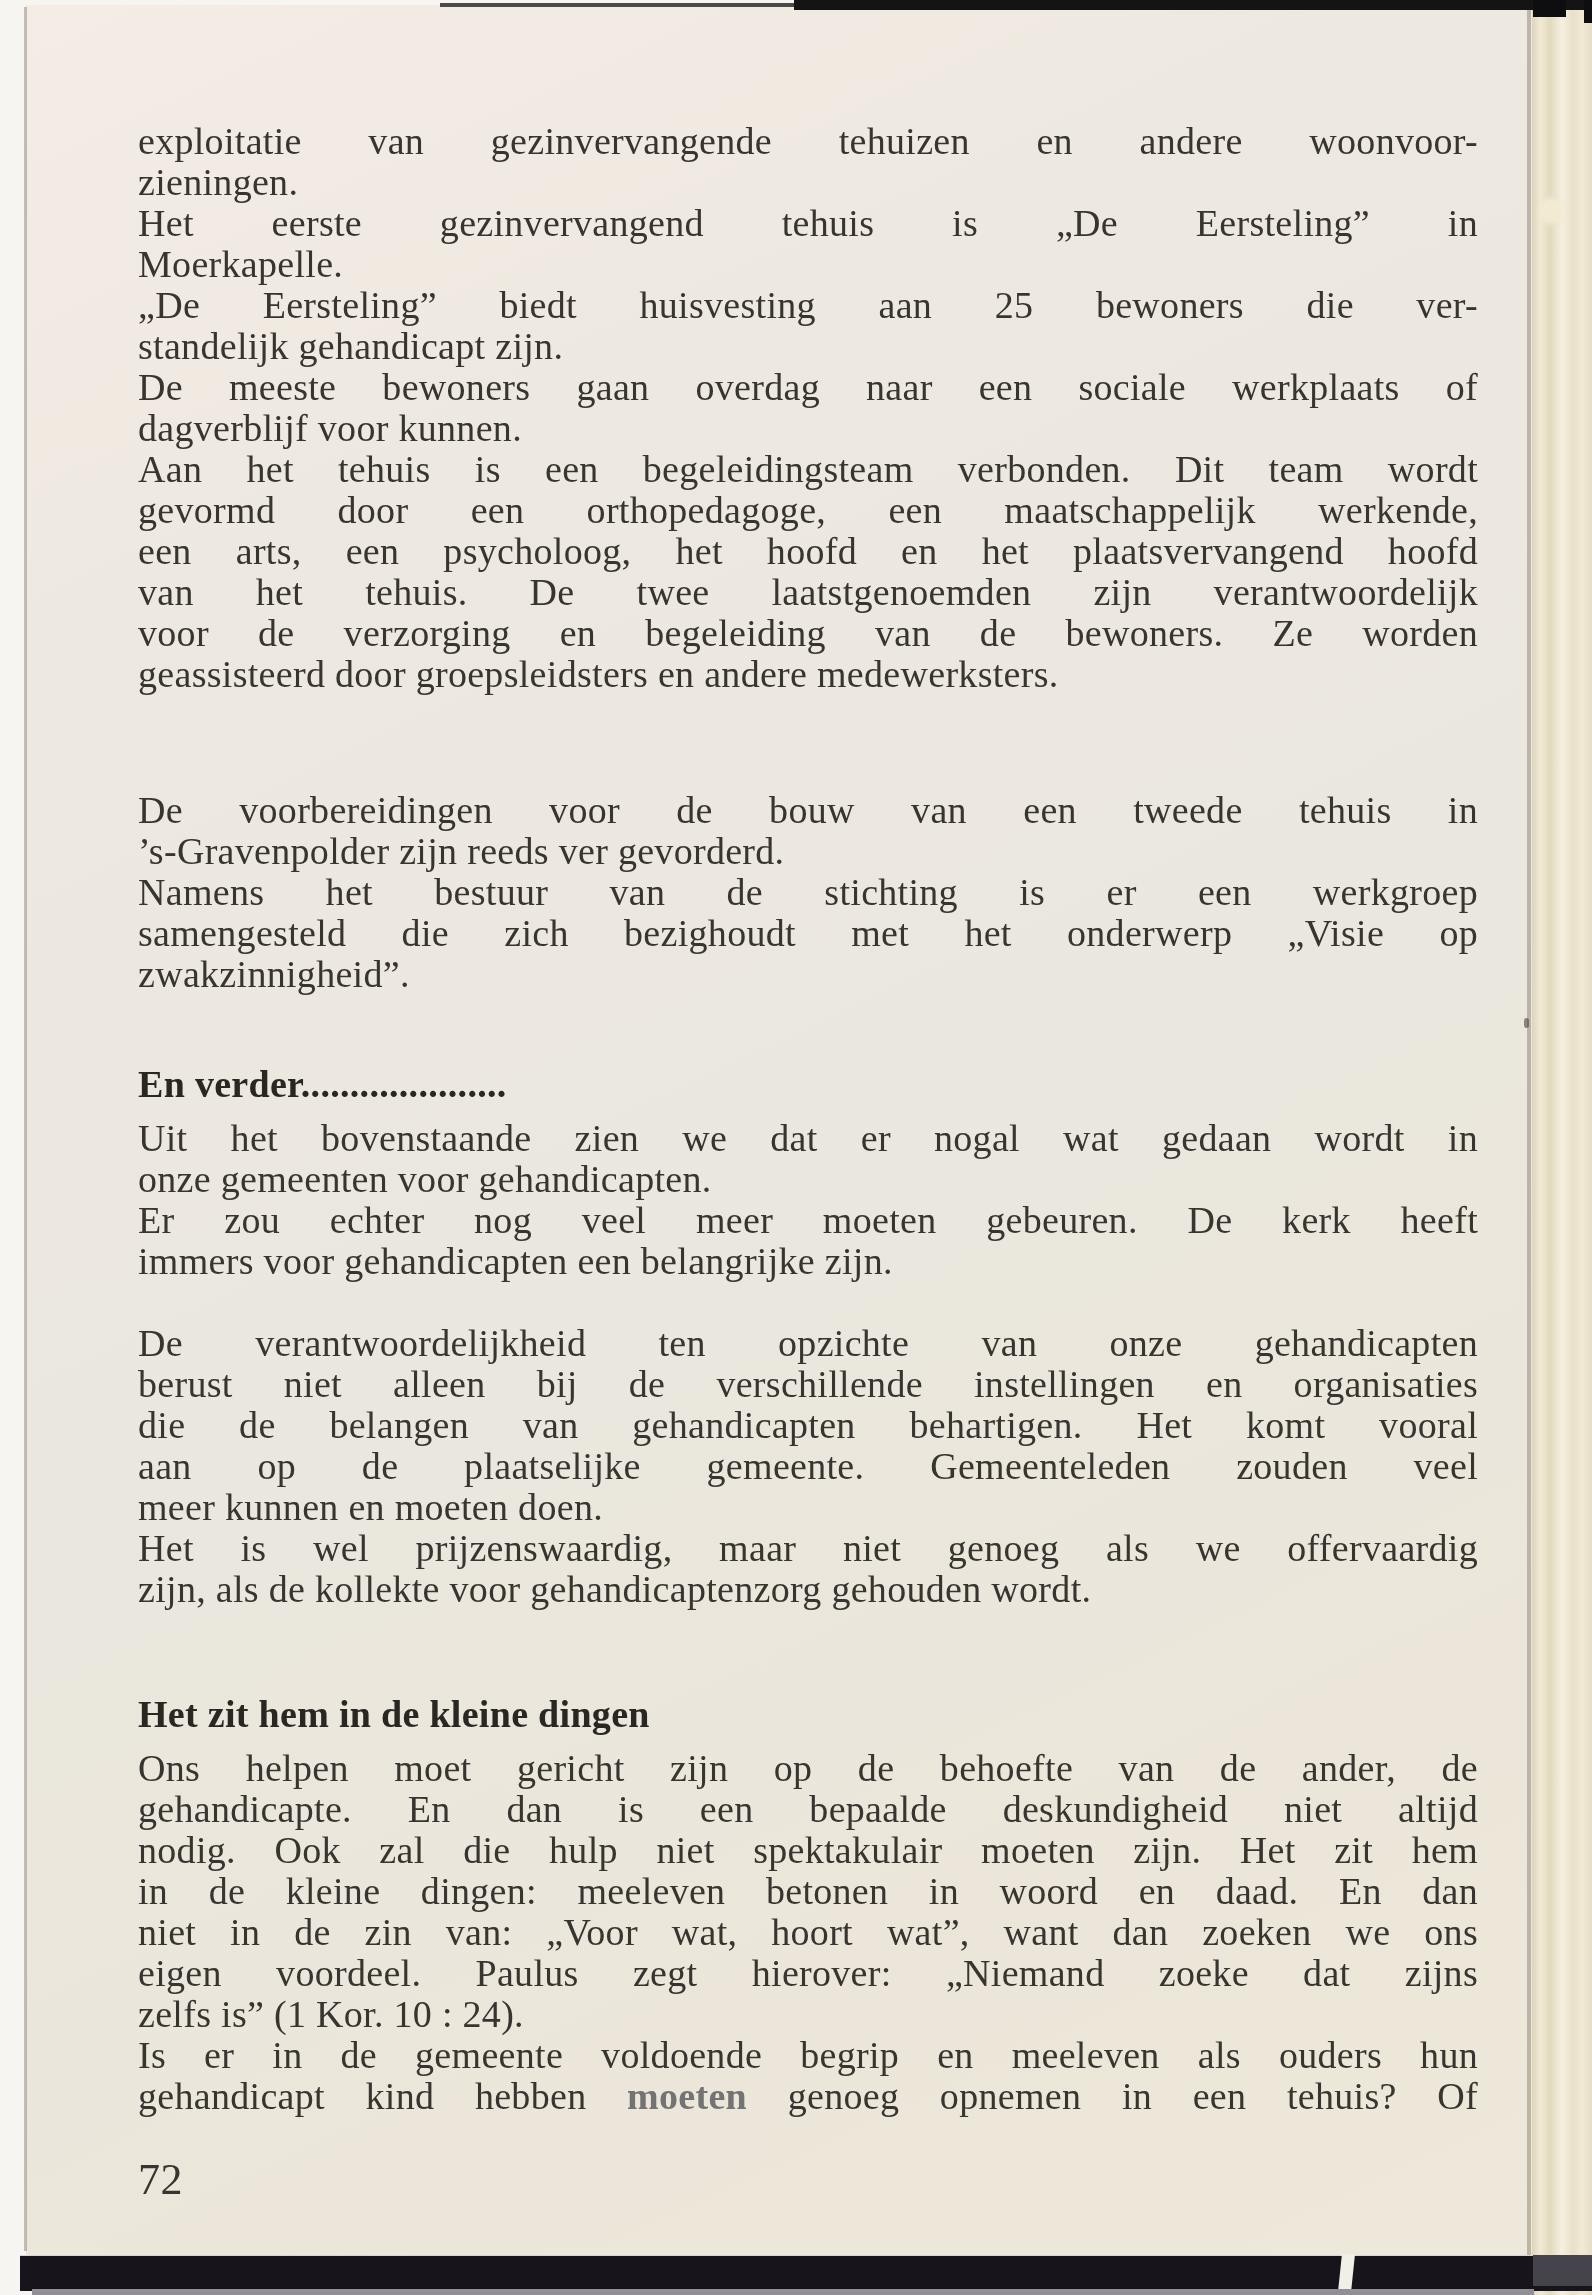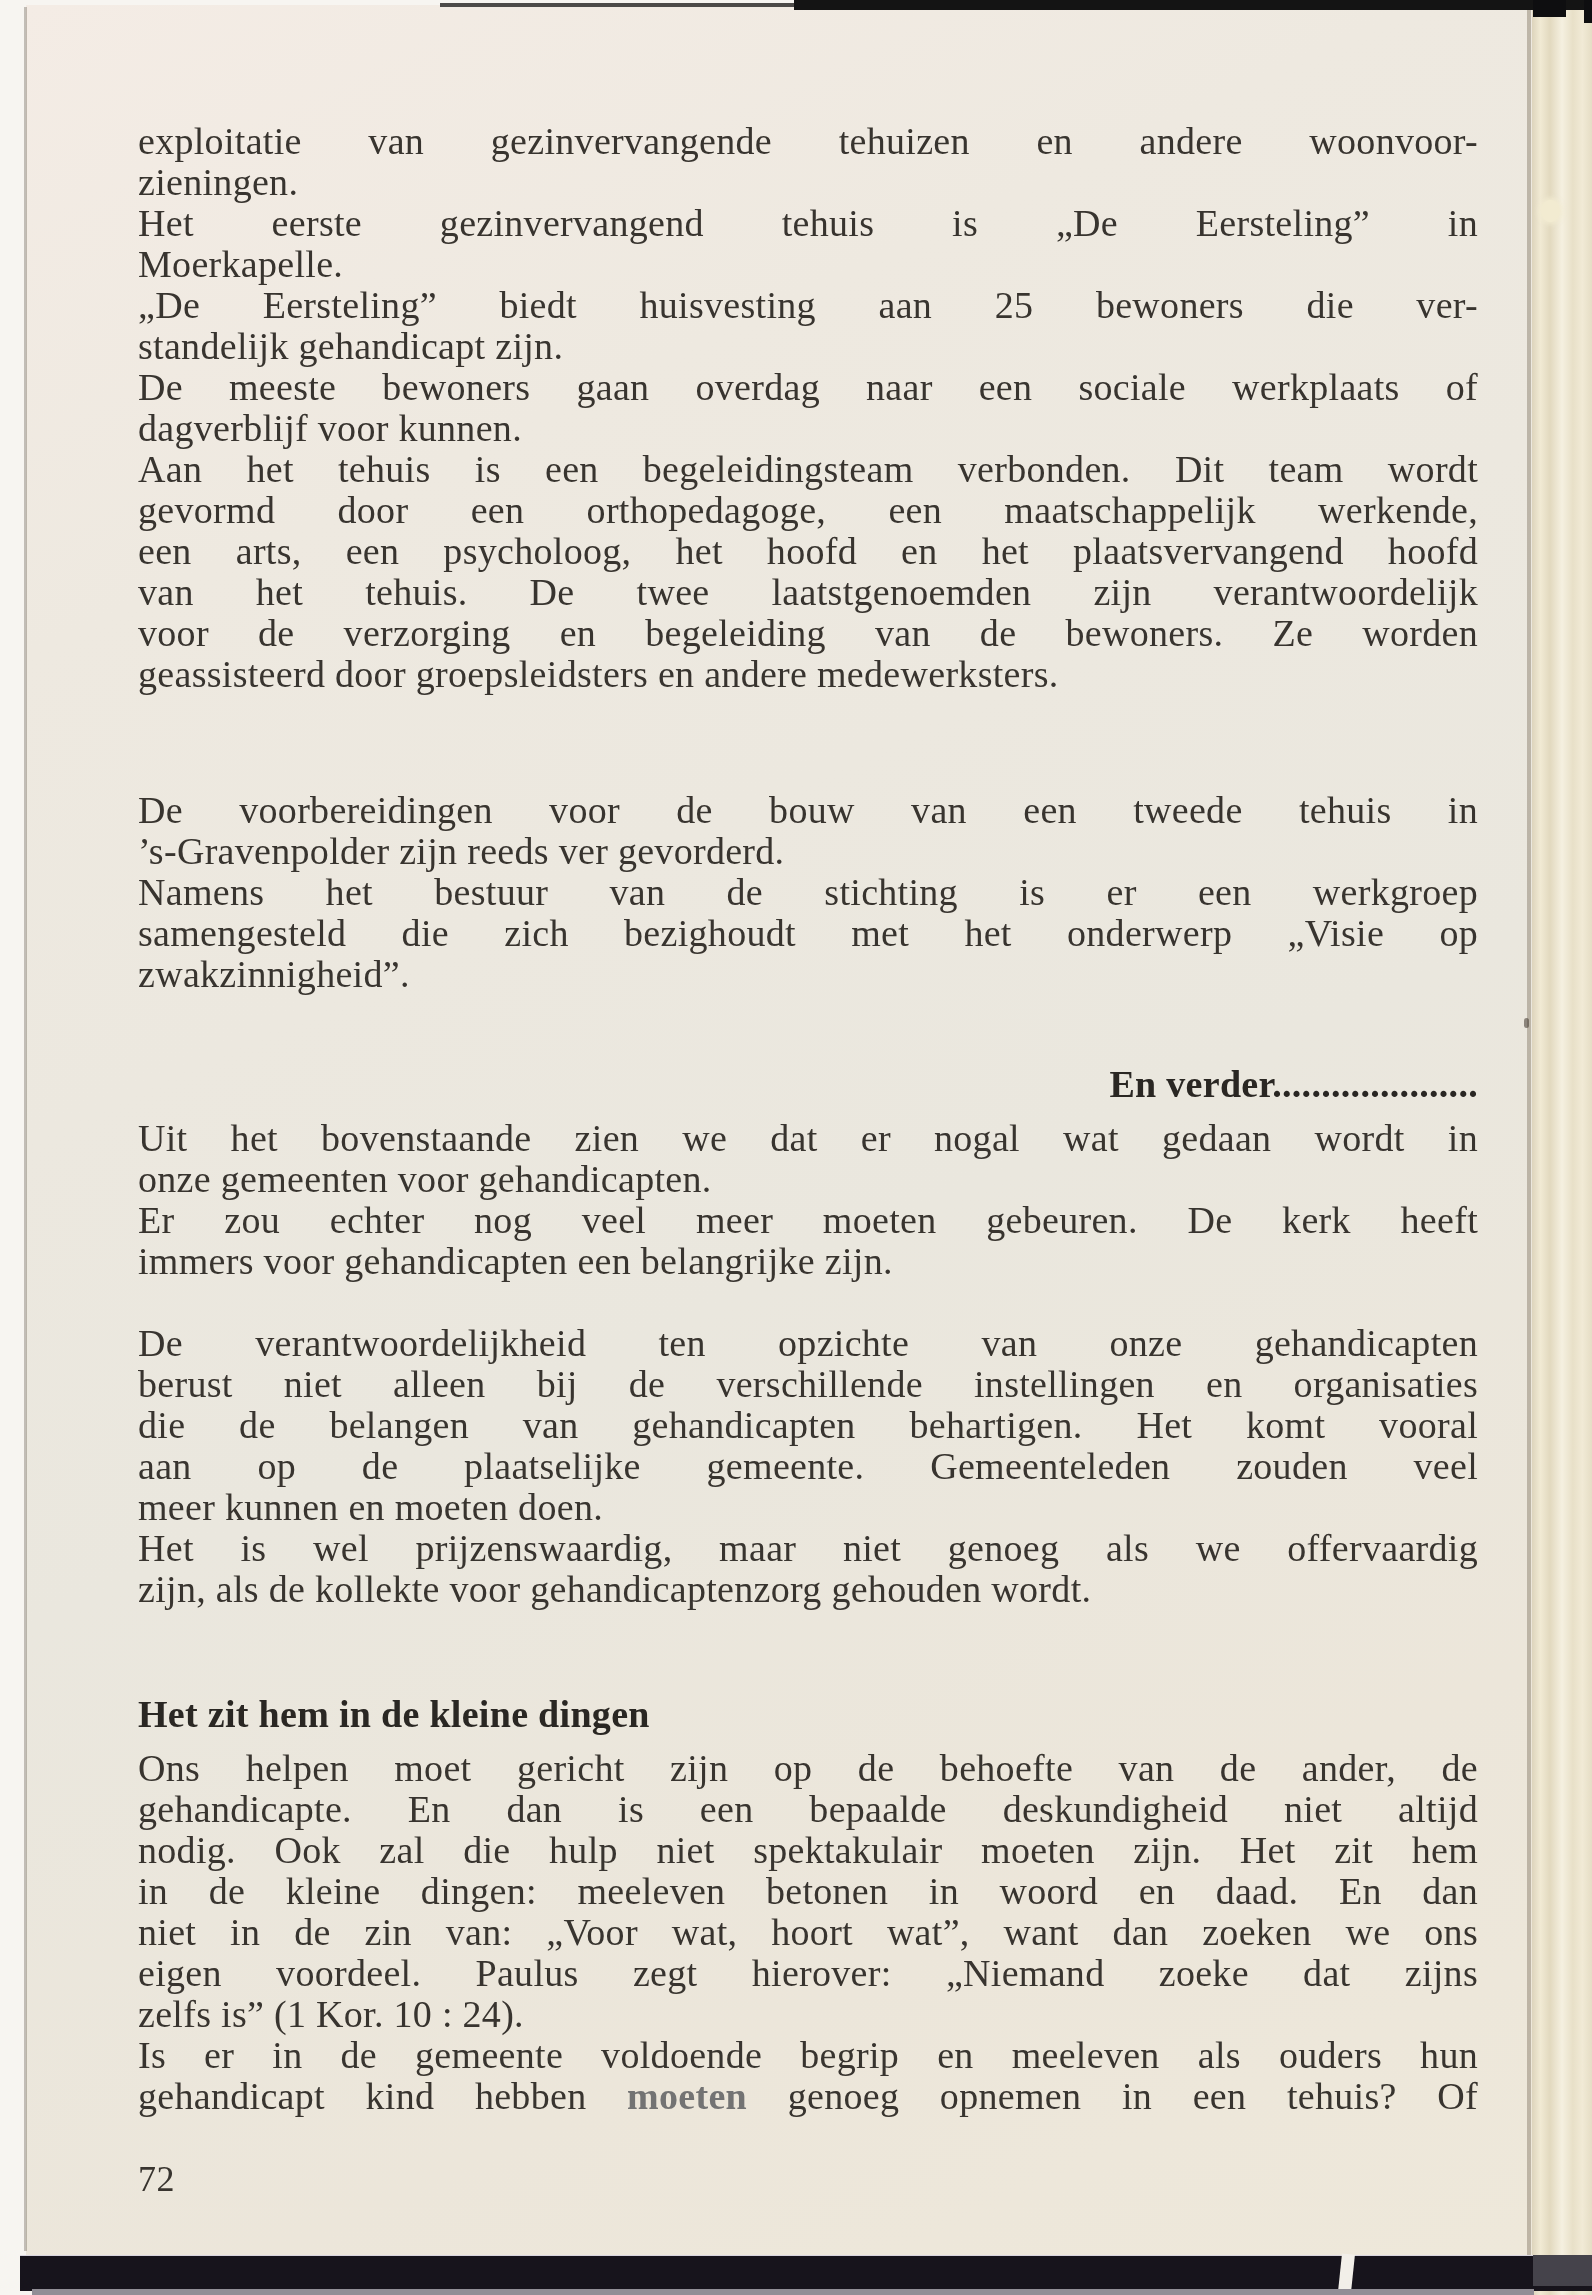--- a/index.html
+++ b/index.html
@@ -74,25 +74,25 @@
   }
   .line { white-space:normal; }
   .j { text-align:justify; text-align-last:justify; }
   .heading {
     position:absolute; left:138px; width:1340px;
     color:#2a2723; font-size:38px; line-height:43px; font-weight:700; letter-spacing:0.3px;
   }
   .bold-word { font-weight:700; color:#737373; }
   .page-number {
     position:absolute; left:138px; top:2159px;
-    color:#38342f; font-size:36px; line-height:41px; letter-spacing:0.4px;
+    color:#38342f; font-size:44px; line-height:41px; letter-spacing:0.4px;
   }
   #p1 { top:121px; }
   #p2 { top:790px; }
-  #h1 { top:1063px;text-align:right; }
+  #h1 { top:1063px; }
   #p3 { top:1118px; }
   #p4 { top:1323px; }
   #h2 { top:1693px; }
   #p5 { top:1748px; }
 </style>
 </head>
 <body>
 
 <div class="scan">
 

